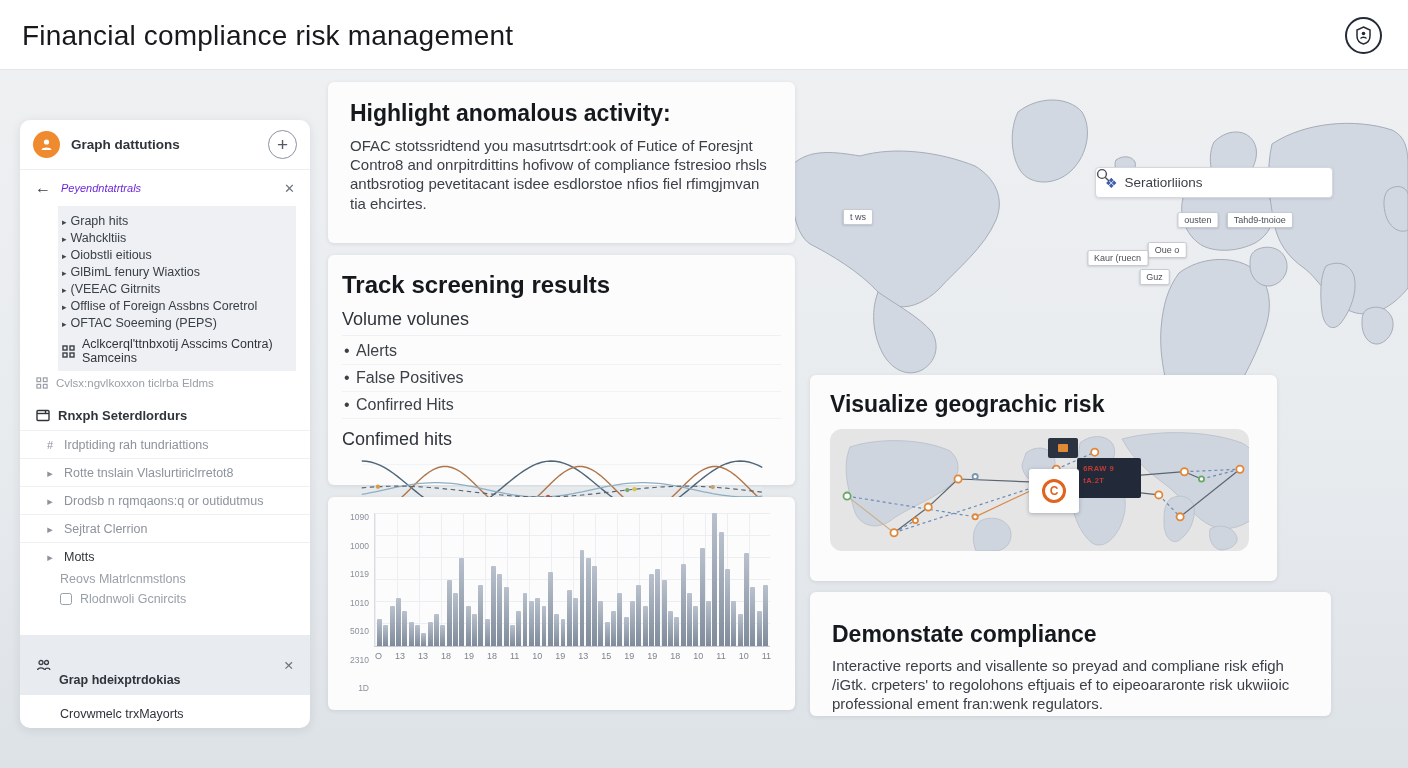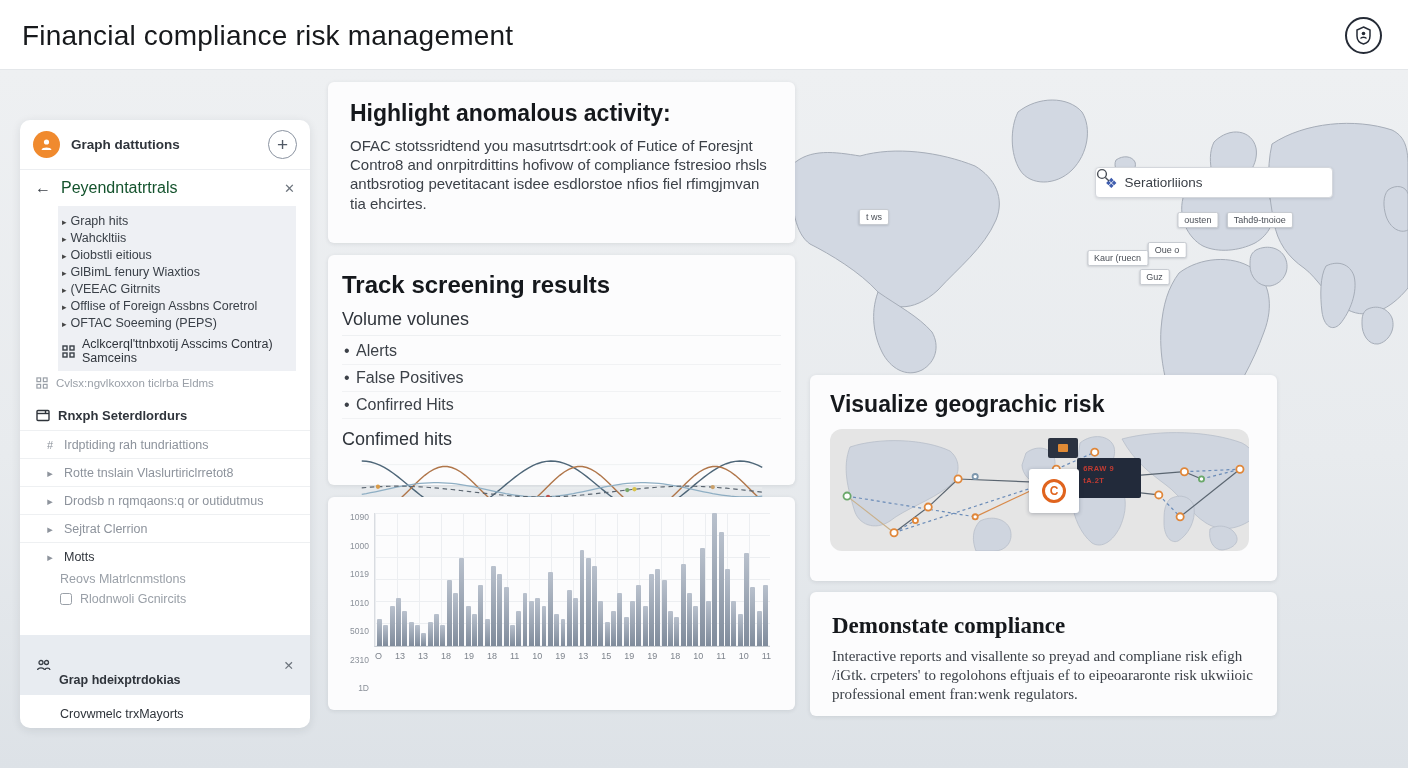--- a/index.html
+++ b/index.html
@@ -54,33 +54,33 @@
   .card-geomap h2 { font-size:23px; margin-bottom:11px; }
   .minimap { position:relative; width:419px; height:122px; background:#e5e5e5; border-radius:12px; overflow:hidden; }
   .minimap > svg { position:absolute; inset:0; }
   .net-box-sm { position:absolute; left:52%; top:7%; width:30px; height:20px; background:#2b3240; border-radius:2px; display:flex; align-items:center; justify-content:center; z-index:3; }
   .net-box-sm i { width:10px; height:8px; background:#e08a35; border-radius:1px; display:block; }
   .net-box-big { position:absolute; left:59%; top:24%; width:64px; height:40px; background:#222a3a; border-radius:2px; padding:5px 6px; z-index:3; }
   .net-box-big div { font-size:7.5px; font-weight:700; color:#c23b32; line-height:1.5; letter-spacing:.5px; }
   .net-logo { position:absolute; left:47.5%; top:33%; width:50px; height:44px; background:#fff; border-radius:3px; box-shadow:0 1px 4px rgba(30,40,60,.3); display:flex; align-items:center; justify-content:center; z-index:4; }
   .net-logo b { width:24px; height:24px; border:3px solid #e0641e; border-radius:50%; color:#e0641e; font-size:12px; display:flex; align-items:center; justify-content:center; }
 
-  .card-compliance { left:810px; top:592px; width:467px; height:124px; padding:21px 22px;font-family:Liberation Serif, serif; }
+  .card-compliance { left:810px; top:592px; width:521px; height:124px; padding:29px 22px; }
   .card-compliance h2 { font-size:23px; margin-bottom:8px; }
   .card-compliance p { font-size:15px; line-height:1.27; color:#3c4148; }
 
   
   .sidebar { position:absolute; left:20px; top:120px; width:290px; height:608px; background:#ffffff; border-radius:10px; box-shadow:0 2px 10px rgba(25,35,50,.10); z-index:3; overflow:hidden; font-size:12.5px; color:#2f343b; }
   .sb-header { display:flex; align-items:center; gap:11px; padding:10px 13px; border-bottom:1px solid #eceef1; }
   .avatar { width:27px; height:27px; border-radius:50%; background:#f08a2e; display:flex; align-items:center; justify-content:center; flex:none; }
   .sb-title { font-size:13.5px; font-weight:700; flex:1; }
   .plus-btn { width:29px; height:29px; border-radius:50%; border:1.5px solid #8a93a0; color:#525a66; font-size:19px; font-weight:300; display:flex; align-items:center; justify-content:center; cursor:pointer; background:#fff; }
   .sb-search { display:flex; align-items:center; gap:10px; padding:9px 15px 7px 15px; }
   .sb-search .back { font-size:16px; color:#3a4048; cursor:pointer; }
-  .sb-search .query { flex:1; color:#14532d; font-size:16px; }
+  .sb-search .query { flex:1; color:#6d28d9; font-size:11px;font-style:italic; }
   .sb-search .close { color:#6d747d; font-size:13px; cursor:pointer; }
   .sb-tree { background:#eef0f4; margin:2px 14px 0 38px; padding:6px 6px 4px 4px; }
   .sb-tree div { padding:1.5px 0; color:#3a4048; cursor:pointer; white-space:nowrap; overflow:hidden; }
   .sb-tree .caret { font-size:9px; color:#444; margin-right:4px; }
   .tree-foot { display:flex; align-items:center; gap:7px; background:#eef0f4; margin:0 14px 0 38px; padding:2px 4px 6px 4px; cursor:pointer; }
   .row { display:flex; align-items:center; gap:8px; padding:4px 16px; cursor:pointer; }
   .row.muted { color:#9aa0a8; font-size:11.5px; padding:6px 16px 4px 16px; }
   .row.selected { background:#e8ecf1; padding:8px 16px; margin-top:5px; }
   .row.bold { font-weight:700; font-size:13px; padding:9px 16px 7px 16px; margin-top:6px; }
   .row.lined { border-top:1px solid #eef0f2; color:#8d939c; padding:7px 16px 6px 24px; }
@@ -119,21 +119,21 @@
       <path d="M598,120 C606,114 616,116 618,124 L618,160 C610,164 600,158 596,146 C593,136 593,126 598,120 Z"></path>
       <path d="M466,180 C478,174 492,178 496,190 C500,202 492,214 480,216 C468,217 460,206 460,196 C460,188 460,184 466,180 Z"></path>
     </g>
   </svg>
   <div id="map-labels">
       <div class="map-chip" style="left: 66%; top: 40%;">ousten</div>
       <div class="map-chip" style="left: 76%; top: 40%;">Tahd9-tnoioe</div>
       <div class="map-chip" style="left: 61%; top: 48%;">Oue o</div>
       <div class="map-chip" style="left: 53%; top: 50%;">Kaur (ruecn</div>
       <div class="map-chip" style="left: 59%; top: 55%;">Guz</div>
-      <div class="map-chip" style="left: 11%; top: 39%; margin-left: 16px;">t ws</div>
+      <div class="map-chip" style="left: 11%; top: 39%;">t ws</div>
     </div>
   <div class="map-search">
     <span class="cluster">❖</span>
     <input type="text" value="Seratiorliions" style="">
     <svg class="icon-svg" width="14" height="14" viewBox="0 0 14 14">
       <circle cx="6" cy="6" r="4.4" fill="none" stroke="#4a4f57" stroke-width="1.4"></circle>
       <line x1="9.4" y1="9.4" x2="13" y2="13" stroke="#4a4f57" stroke-width="1.4"></line>
     </svg>
   </div>
 </div>

